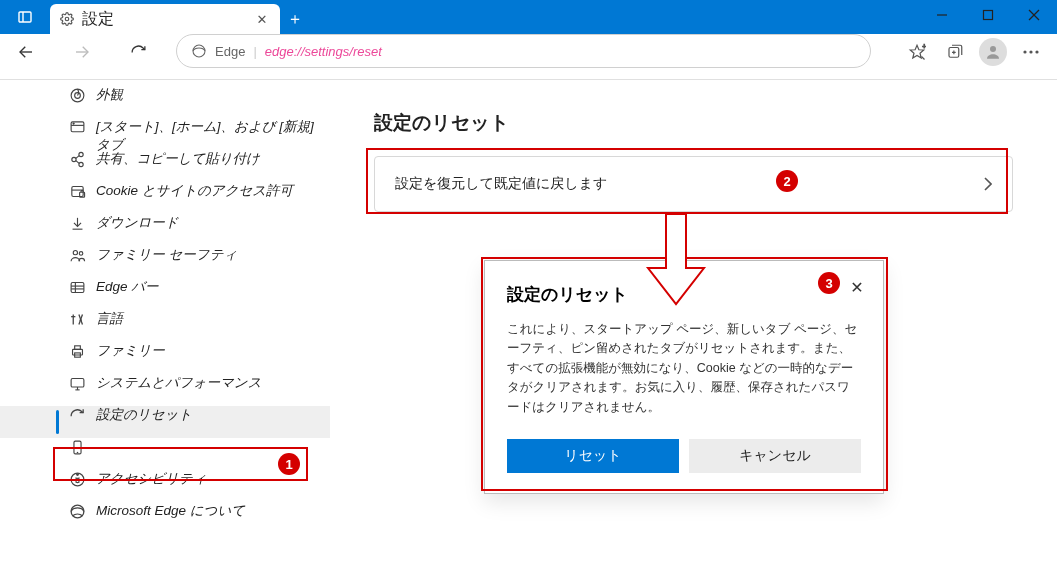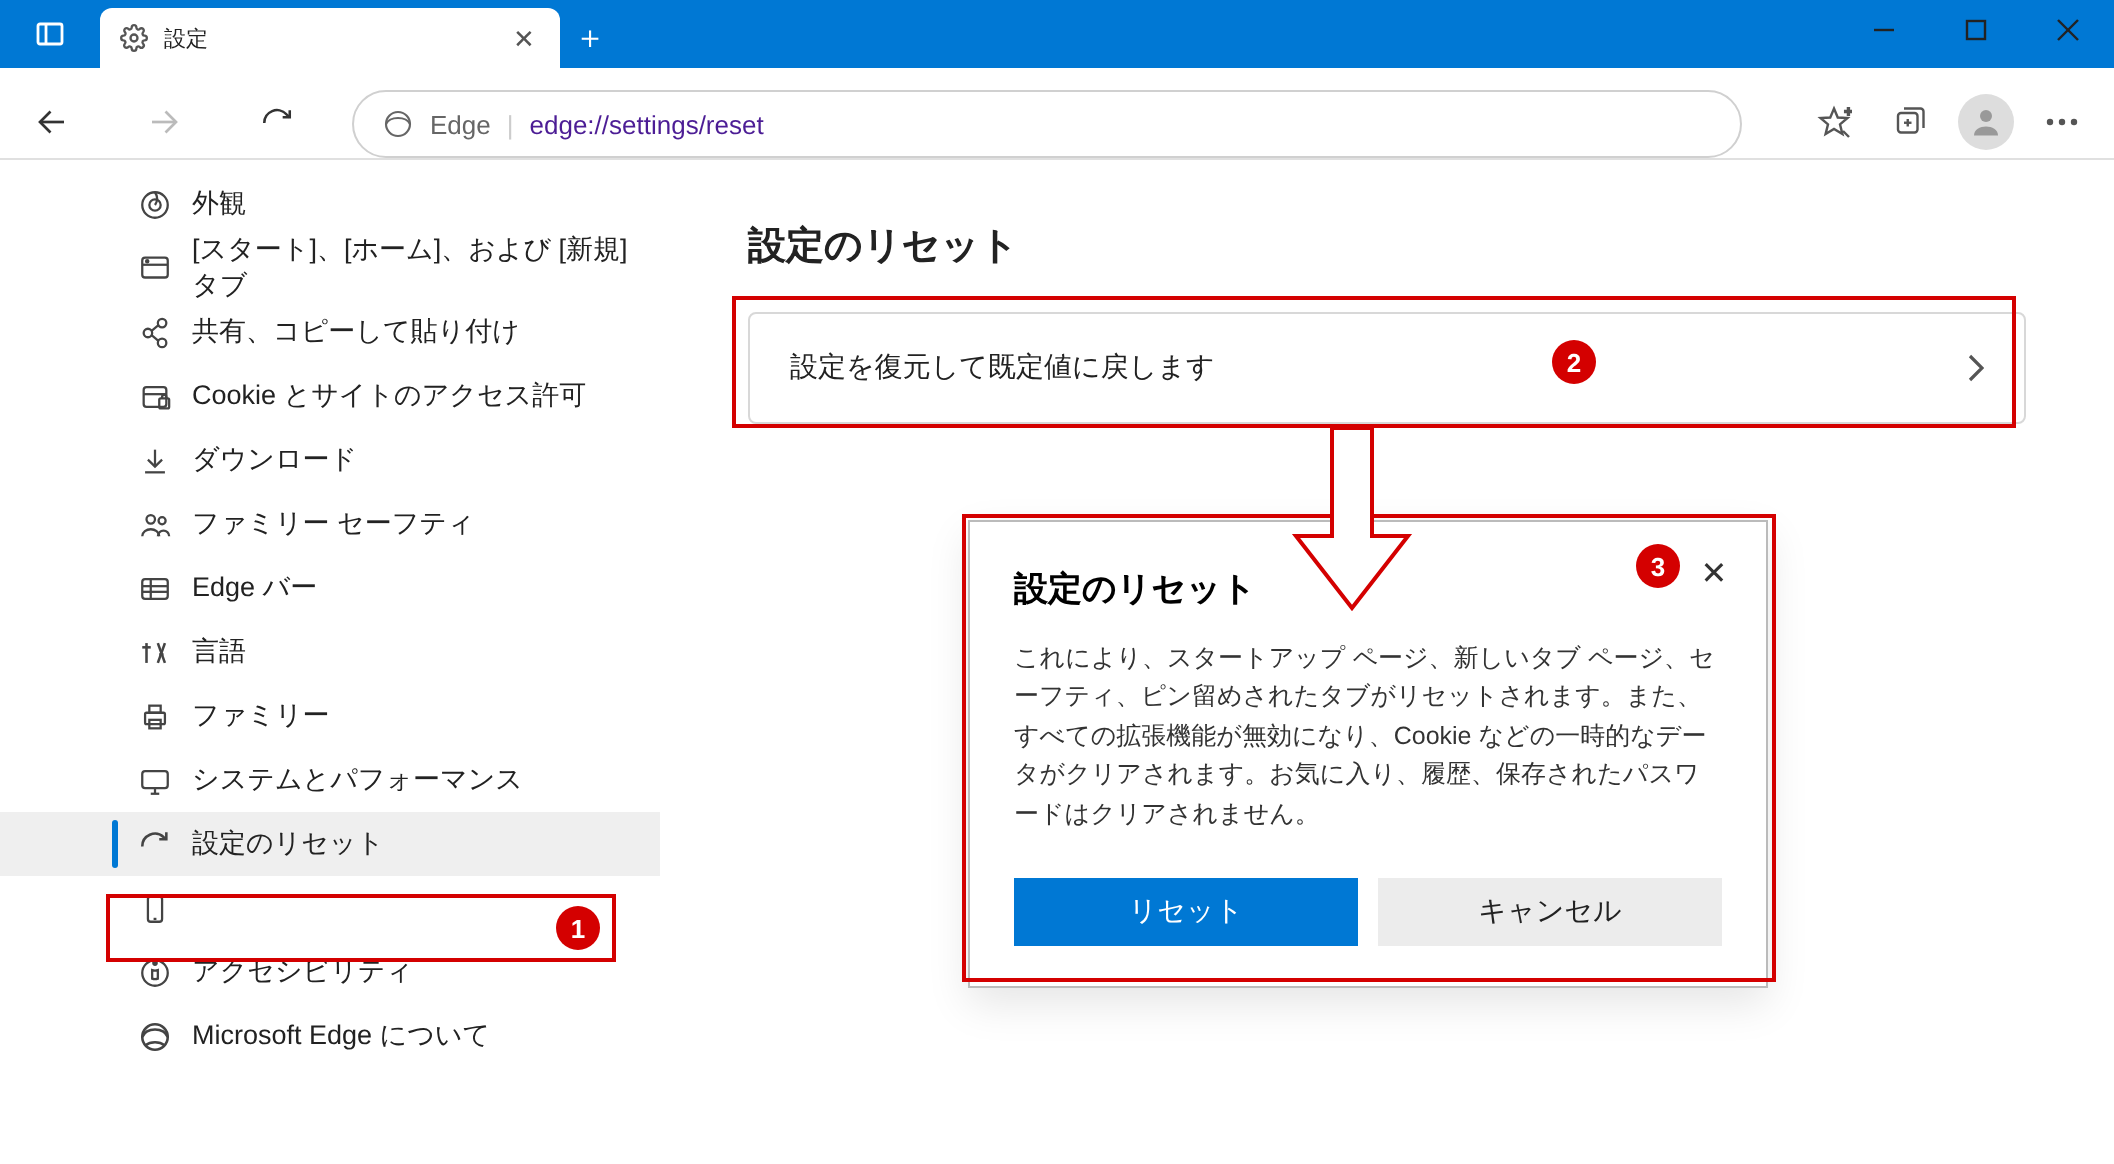--- a/index.html
+++ b/index.html
@@ -4,40 +4,40 @@
 <style>
   * { box-sizing: border-box; margin: 0; padding: 0; font-family: "Segoe UI", "Meiryo", sans-serif; }
   html, body { width: 1057px; height: 582px; overflow: hidden; }
   body { background: #fff; }
 
   .titlebar { height: 34px; background: #0078d4; display: flex; align-items: flex-end; position: relative; }
   .titlebar-left { display: flex; align-items: flex-end; height: 100%; }
   .tab-area-pad { width: 50px; height: 100%; display: flex; align-items: center; justify-content: center; }
   .tab-area-pad svg { fill: #fff; }
   .tab { background: #fff; height: 30px; min-width: 230px; display: flex; align-items: center; padding: 0 10px; border-radius: 6px 6px 0 0; gap: 8px; }
-  .tab-title { font-size: 11px; color: #222; flex: 1; }
+  .tab-title { font-size: 16px; color: #222; flex: 1; }
   .tab-close { width: 16px; height: 16px; display: flex; align-items: center; justify-content: center; color: #555; font-size: 13px; }
   .new-tab { width: 30px; height: 30px; display: flex; align-items: center; justify-content: center; color: #fff; font-size: 16px; }
   .window-controls { position: absolute; right: 0; top: 0; display: flex; height: 30px; }
   .window-btn { width: 46px; height: 30px; display: flex; align-items: center; justify-content: center; color: #222; }
 
-  .toolbar { height: 46px; background: #fff; display: flex; align-items: flex-end; padding: 0 8px; gap: 20px; border-bottom: 1px solid #e0e0e0; }
+  .toolbar { height: 46px; background: #fff; display: flex; align-items: flex-start; padding: 0 8px; gap: 20px; border-bottom: 1px solid #e0e0e0; }
   .nav-btn { width: 36px; height: 36px; display: flex; align-items: center; justify-content: center; color: #555; border-radius: 4px; }
   .nav-btn.disabled { color: #bbb; }
   .addr { flex: 1; display: flex; align-items: center; height: 34px; border: 1px solid #d0d0d0; border-radius: 17px; padding: 0 14px; gap: 8px; font-size: 13px; color: #777; }
   .addr .brand { color: #666; }
   .addr .sep { color: #ccc; }
-  .addr .path { color: #4c1d95; }
+  .addr .path { color: #ec4899; font-style: italic; }
   .toolbar-right { display: flex; gap: 2px; margin-left: 8px; }
   .avatar { width: 28px; height: 28px; border-radius: 50%; background: #ddd; display: flex; align-items: center; justify-content: center; }
 
   .content { display: flex; height: calc(582px - 34px - 46px); position: relative; }
 
   .sidebar { width: 330px; padding: 6px 0; overflow: hidden; }
-  .side-item { display: flex; align-items: center; height: 32px; padding: 0 16px 0 68px; font-size: 13.5px; color: #222; position: relative; cursor: default; }
+  .side-item { display: flex; align-items: flex-start; height: 32px; padding: 0 16px 0 68px; font-size: 13.5px; color: #222; position: relative; cursor: default; font-style: italic; }
   .side-item .icon { position: absolute; left: 68px; width: 18px; height: 18px; display: flex; align-items: center; justify-content: center; }
   .side-item { padding-left: 96px; }
   .side-item.selected { background: #efefef; }
   .side-item.selected::before { content: ""; position: absolute; left: 56px; top: 4px; bottom: 4px; width: 3px; background: #0078d4; border-radius: 2px; }
   .side-item-box { position: absolute; border: 2px solid #d40000; pointer-events: none; }
 
   .main { flex: 1; padding: 30px 44px 0 44px; position: relative; }
   .main h1 { font-size: 19px; font-weight: 600; color: #222; margin-bottom: 20px; }
 
   .restore-row { border: 1px solid #d8d8d8; border-radius: 4px; height: 56px; display: flex; align-items: center; padding: 0 20px; font-size: 14px; color: #222; justify-content: space-between; cursor: default; }

